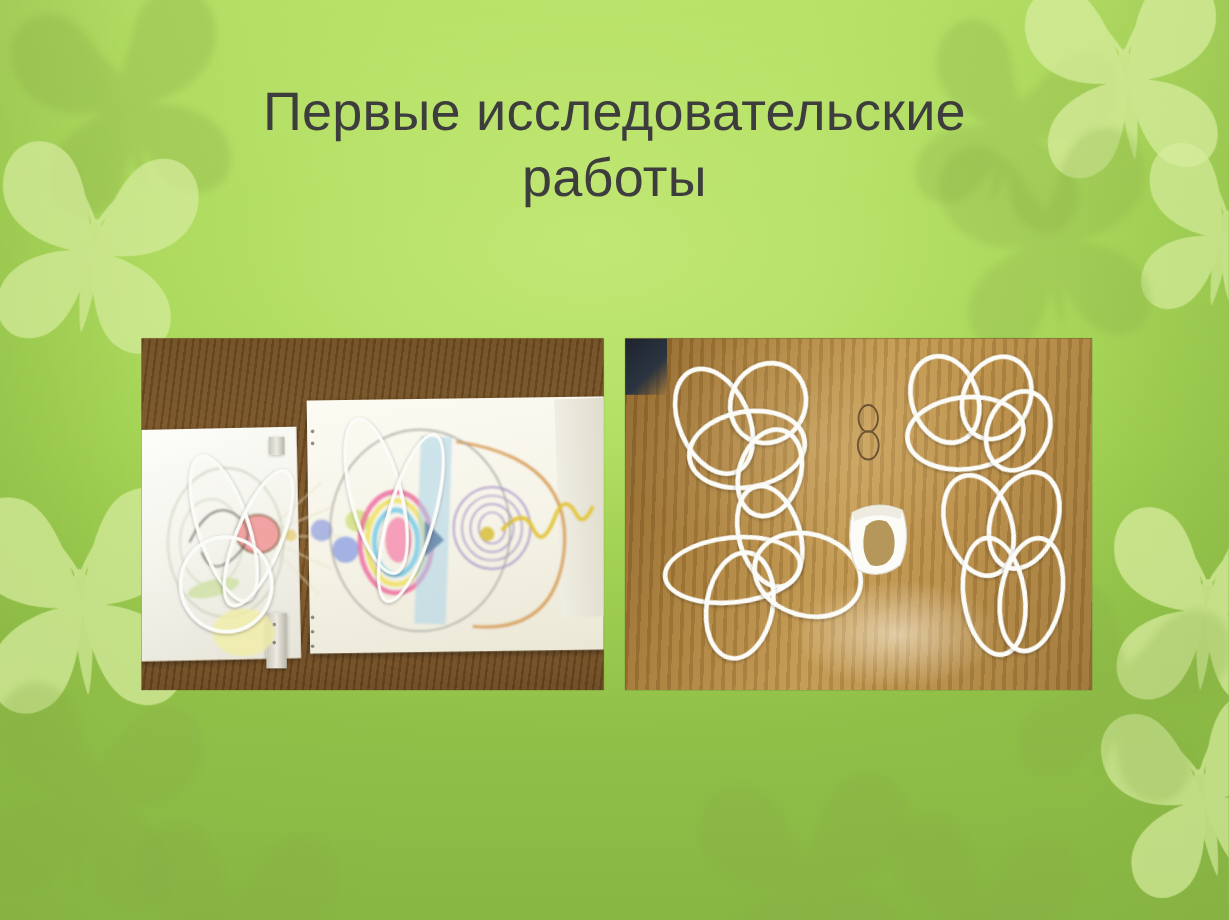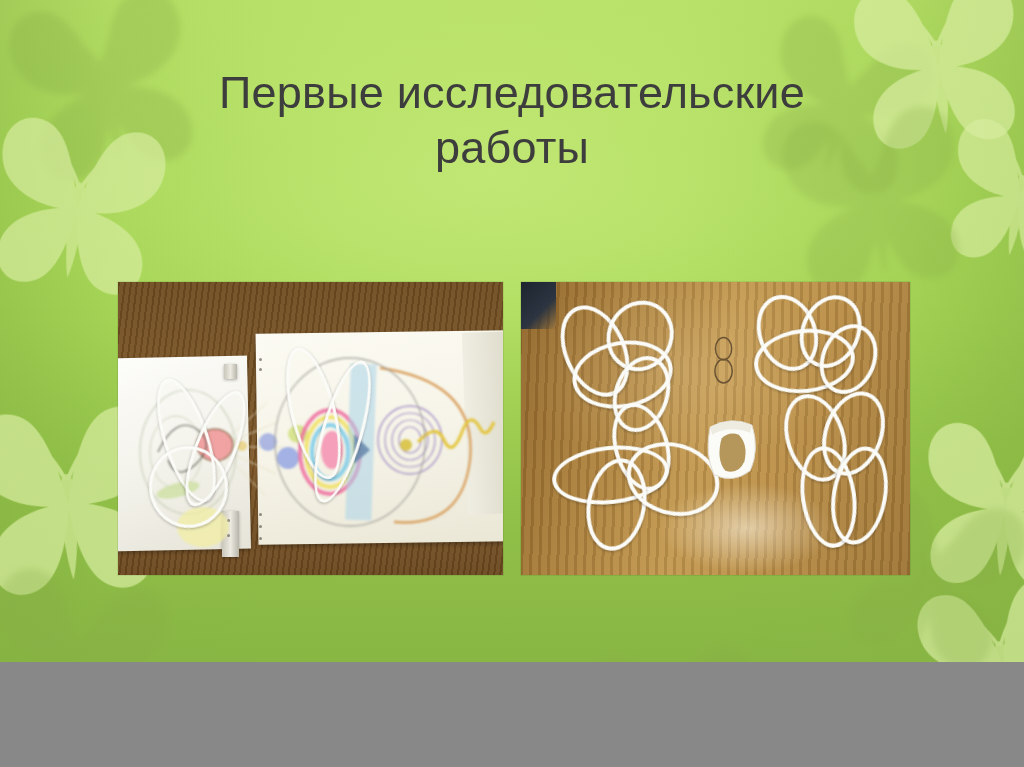--- a/index.html
+++ b/index.html
@@ -3,21 +3,21 @@
 <meta charset="utf-8">
 <style>
   html, body {
     margin: 0;
     padding: 0;
     background: #888;
   }
   #slide {
     position: relative;
     width: 1024px;
-    height: 662px;
+    height: 767px;
     overflow: hidden;
     font-family: "Liberation Sans", "DejaVu Sans", sans-serif;
     background: #a6d455;
   }
 
   
   .bg-base {
     position: absolute;
     inset: 0;
     background:

